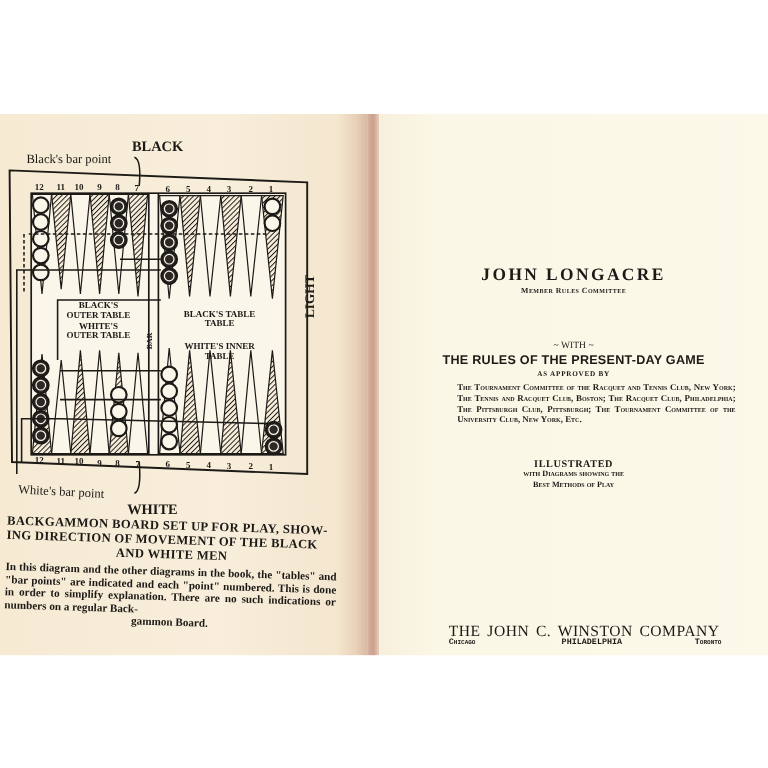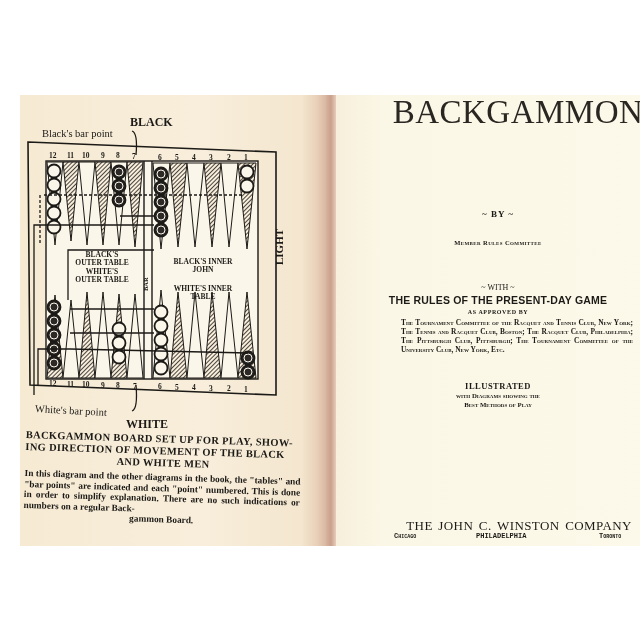--- a/index.html
+++ b/index.html
@@ -1,18 +1,18 @@
 <!DOCTYPE html>
 <html><head>
 <meta charset="utf-8">
 <style>
   html, body { margin:0; padding:0; }
   body { width:640px; height:640px; background:#ffffff; position:relative; overflow:hidden;
          font-family:"Liberation Serif", serif; color:#1c1a17; }
-  .spread { position:absolute; left:0; top:95px; width:563px; height:451px;margin-left:20px; }
+  .spread { position:absolute; left:0; top:95px; width:563px; height:451px; }
   .left-page { position:absolute; left:0; top:0; width:306px; height:451px;
                background:linear-gradient(90deg,#f6ead3 0%,#f8eedb 60%,#f4e6cf 92%,#e9d0b8 97%,#d9b8a2 100%); }
   .gutter { position:absolute; left:306px; top:0; width:10px; height:451px;
             background:linear-gradient(90deg,#d7b3a0,#caa08c 50%,#e7cfbb); }
   .right-page { position:absolute; left:316px; top:0; width:324px; height:451px;
                 background:linear-gradient(90deg,#f7efdc 0%,#fbf7e6 15%,#fcf9ea 100%); }
 
   
   .diagram { position:absolute; left:0; top:0; width:306px; height:340px; }
   .diagram svg { position:absolute; left:0; top:0; }
@@ -29,21 +29,21 @@
   .book-title { top:0px; left:40px; width:284px; font-family:"Liberation Serif", serif; font-size:33px; line-height:34px; letter-spacing:0.5px; color:#2a2622; }
   .by { top:114px; font-size:9px; font-weight:bold; letter-spacing:1px; }
   .author { top:126px; font-size:14.5px; font-weight:bold; letter-spacing:2px; left:0; }
   .author-role { top:144px; font-size:6.5px; font-weight:bold; font-variant:small-caps; letter-spacing:0.4px; }
   .with { top:188px; font-size:8px; }
   .rules { top:199px; left:0; font-family:"Liberation Sans", sans-serif; font-size:10.5px; font-weight:bold; letter-spacing:0.2px; }
   .approved { top:214px; font-size:6px; font-weight:bold; letter-spacing:0.6px; }
   .clubs { top:223px; left:65px; width:232px; font-size:7.4px; line-height:9px; font-weight:bold; font-variant:small-caps; text-align:justify; }
   .illustrated { top:286px; font-size:8.5px; letter-spacing:0.5px; font-weight:bold; }
   .illus-sub { top:297px; font-size:6.8px; line-height:8.5px; font-weight:bold; font-variant:small-caps; }
-  .publisher { top:423px; left:58px; width:250px; text-align:center; font-size:13px; letter-spacing:0.4px; word-spacing:2px; }
+  .publisher { top:423px; left:58px; width:250px; text-align:left; font-size:13px; letter-spacing:0.4px; word-spacing:2px; }
   .cities { top:437px; left:58px; width:250px; height:10px; font-size:7px; font-weight:bold; }
   .cities span { position:absolute; top:0;font-family:Liberation Mono, monospace; }
 </style>
 </head>
 <body>
 
 <div class="spread">
 
   <div class="left-page">
     <div class="diagram">
@@ -162,21 +162,21 @@
 
       <span class="lbl" style="left:110px;top:20px;font-size:12px;">BLACK</span>
       <span class="lbl" style="left:22px;top:33px;font-size:10.5px;font-weight:normal;">Black's bar point</span>
       <span class="lbl" style="left:15px;top:310px;font-size:10.5px;font-weight:normal;transform:rotate(3deg);">White's bar point</span>
       <span class="lbl" style="left:106px;top:322px;font-size:12px;">WHITE</span>
       <span class="lbl" style="left:253px;top:170px;font-size:11px;transform:rotate(-90deg);transform-origin:left top;">LIGHT</span>
       <span class="lbl" style="left:122px;top:196px;font-size:6.5px;transform:rotate(-90deg);transform-origin:left top;">BAR</span>
 
       <span class="lbl" style="left:52px;top:156px;width:60px;font-size:7.5px;line-height:8px;text-align:center;white-space:normal;">BLACK'S OUTER TABLE</span>
       <span class="lbl" style="left:52px;top:173px;width:60px;font-size:7.5px;line-height:8px;text-align:center;white-space:normal;">WHITE'S OUTER TABLE</span>
-      <span class="lbl" style="left:148px;top:163px;width:70px;font-size:7.5px;line-height:8px;text-align:center;white-space:normal;">BLACK'S INNER JOHN</span>
+      <span class="lbl" style="left:148px;top:163px;width:70px;font-size:7.5px;line-height:8px;text-align:center;white-space:normal;">BLACK'S TABLE TABLE</span>
       <span class="lbl" style="left:148px;top:190px;width:70px;font-size:7.5px;line-height:8px;text-align:center;white-space:normal;">WHITE'S INNER TABLE</span>
 
       <span class="lbl" style="left:29px;top:56px;font-size:7.5px;">12</span>
       <span class="lbl" style="left:47px;top:56px;font-size:7.5px;">11</span>
       <span class="lbl" style="left:62px;top:56px;font-size:7.5px;">10</span>
       <span class="lbl" style="left:81px;top:56px;font-size:7.5px;">9</span>
       <span class="lbl" style="left:96px;top:56px;font-size:7.5px;">8</span>
       <span class="lbl" style="left:112px;top:57px;font-size:7.5px;">7</span>
       <span class="lbl" style="left:138px;top:58px;font-size:7.5px;">6</span>
       <span class="lbl" style="left:155px;top:58px;font-size:7.5px;">5</span>
@@ -209,33 +209,32 @@
         <span>In this diagram and the other diagrams in the book, the "tables" and "bar points" are indicated and each "point" numbered. This is done in order to simplify explanation. There are no such indications or numbers on a regular Back-</span>
         <span class="last">gammon Board.</span>
       </div>
     </div>
   </div>
 
   <div class="gutter"></div>
 
   <div class="right-page">
     <div class="rp book-title">
-      <div>BACKGAMMON</div>
-    </div>
-    <div class="rp by">~ BY ~</div>
+    </div>
+    <div class="rp author">JOHN LONGACRE</div>
     <div class="rp author-role">Member Rules Committee</div>
     <div class="rp rules">THE RULES OF THE PRESENT-DAY GAME</div>
     <div class="rp with">~ WITH ~</div>
     <div class="rp approved">AS APPROVED BY</div>
     <div class="rp clubs">The Tournament Committee of the Racquet and Tennis Club, New York; The Tennis and Racquet Club, Boston; The Racquet Club, Philadelphia; The Pittsburgh Club, Pittsburgh; The Tournament Committee of the University Club, New York, Etc.</div>
     <div class="rp illustrated">ILLUSTRATED</div>
     <div class="rp illus-sub">
       <div>with Diagrams showing the</div>
       <div>Best Methods of Play</div>
     </div>
     <div class="rp publisher">THE JOHN C. WINSTON COMPANY</div>
     <div class="rp cities">
       <span style="left:0;font-variant:small-caps;">Chicago</span>
-      <span style="left:82px;">PHILADELPHIA</span>
+      <span style="left:94px;">PHILADELPHIA</span>
       <span style="left:205px;font-variant:small-caps;">Toronto</span>
     </div>
   </div>
 </div>
 
 </body></html>

